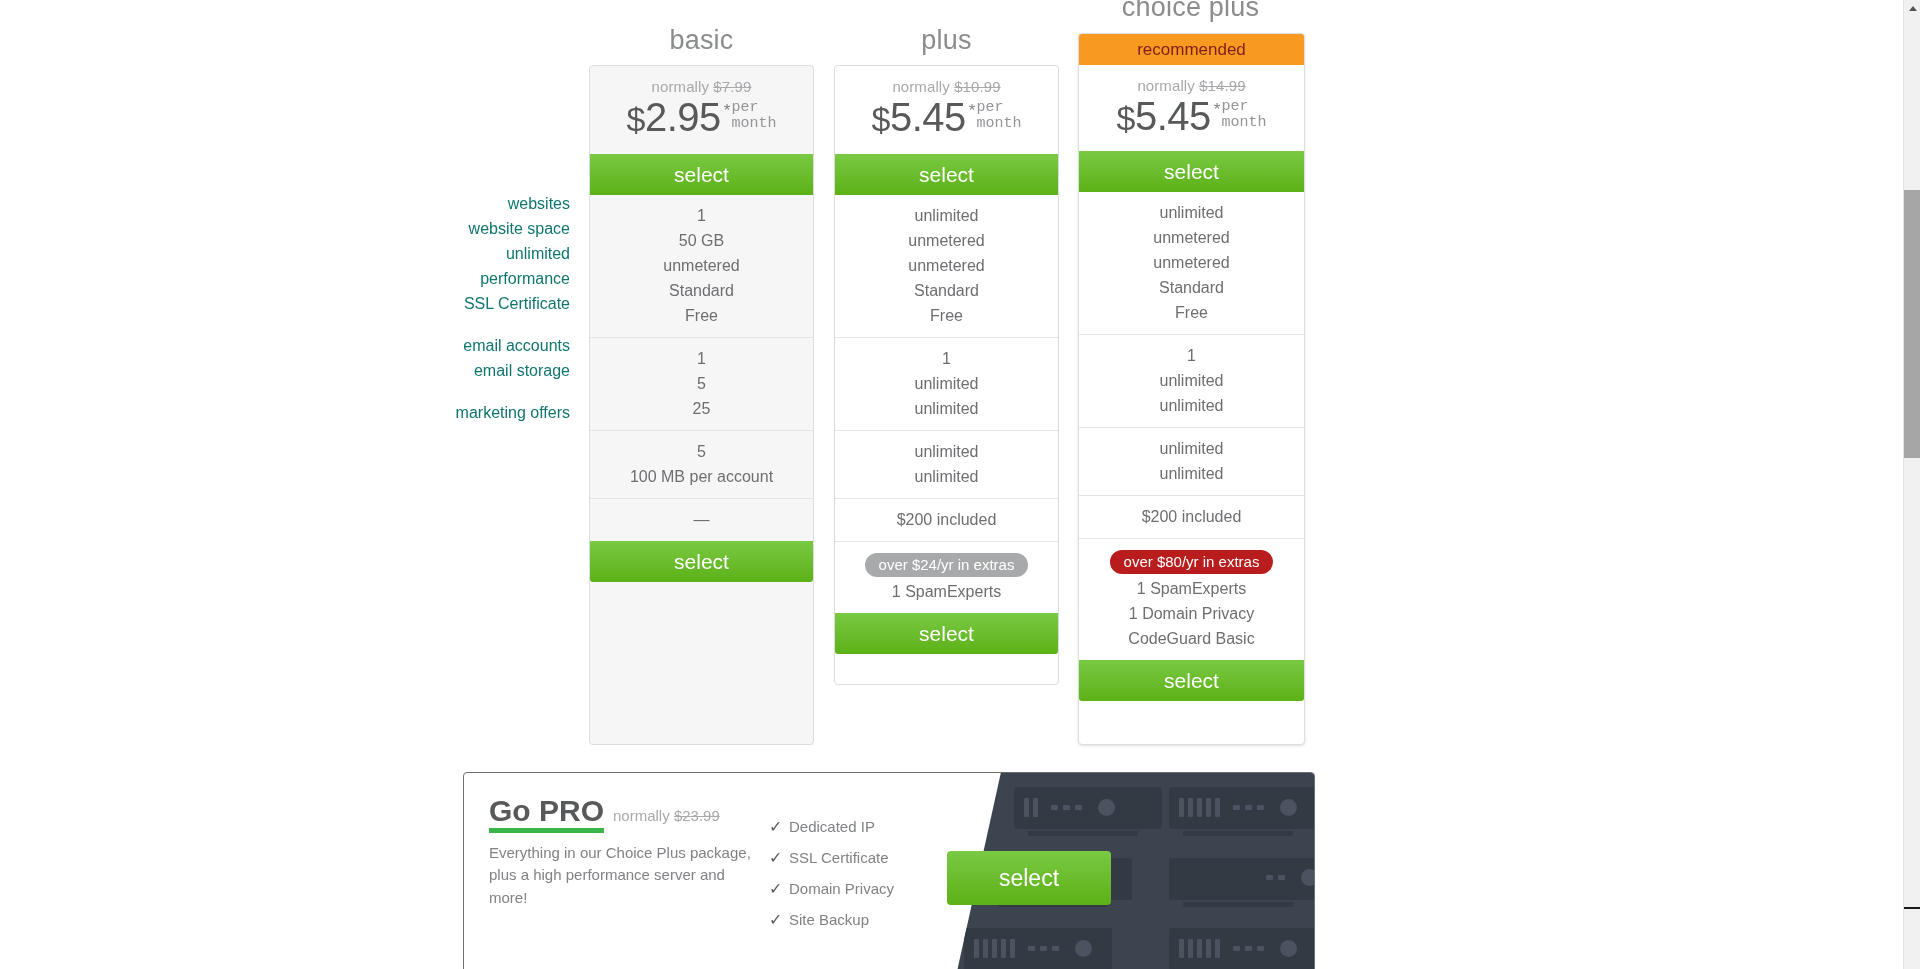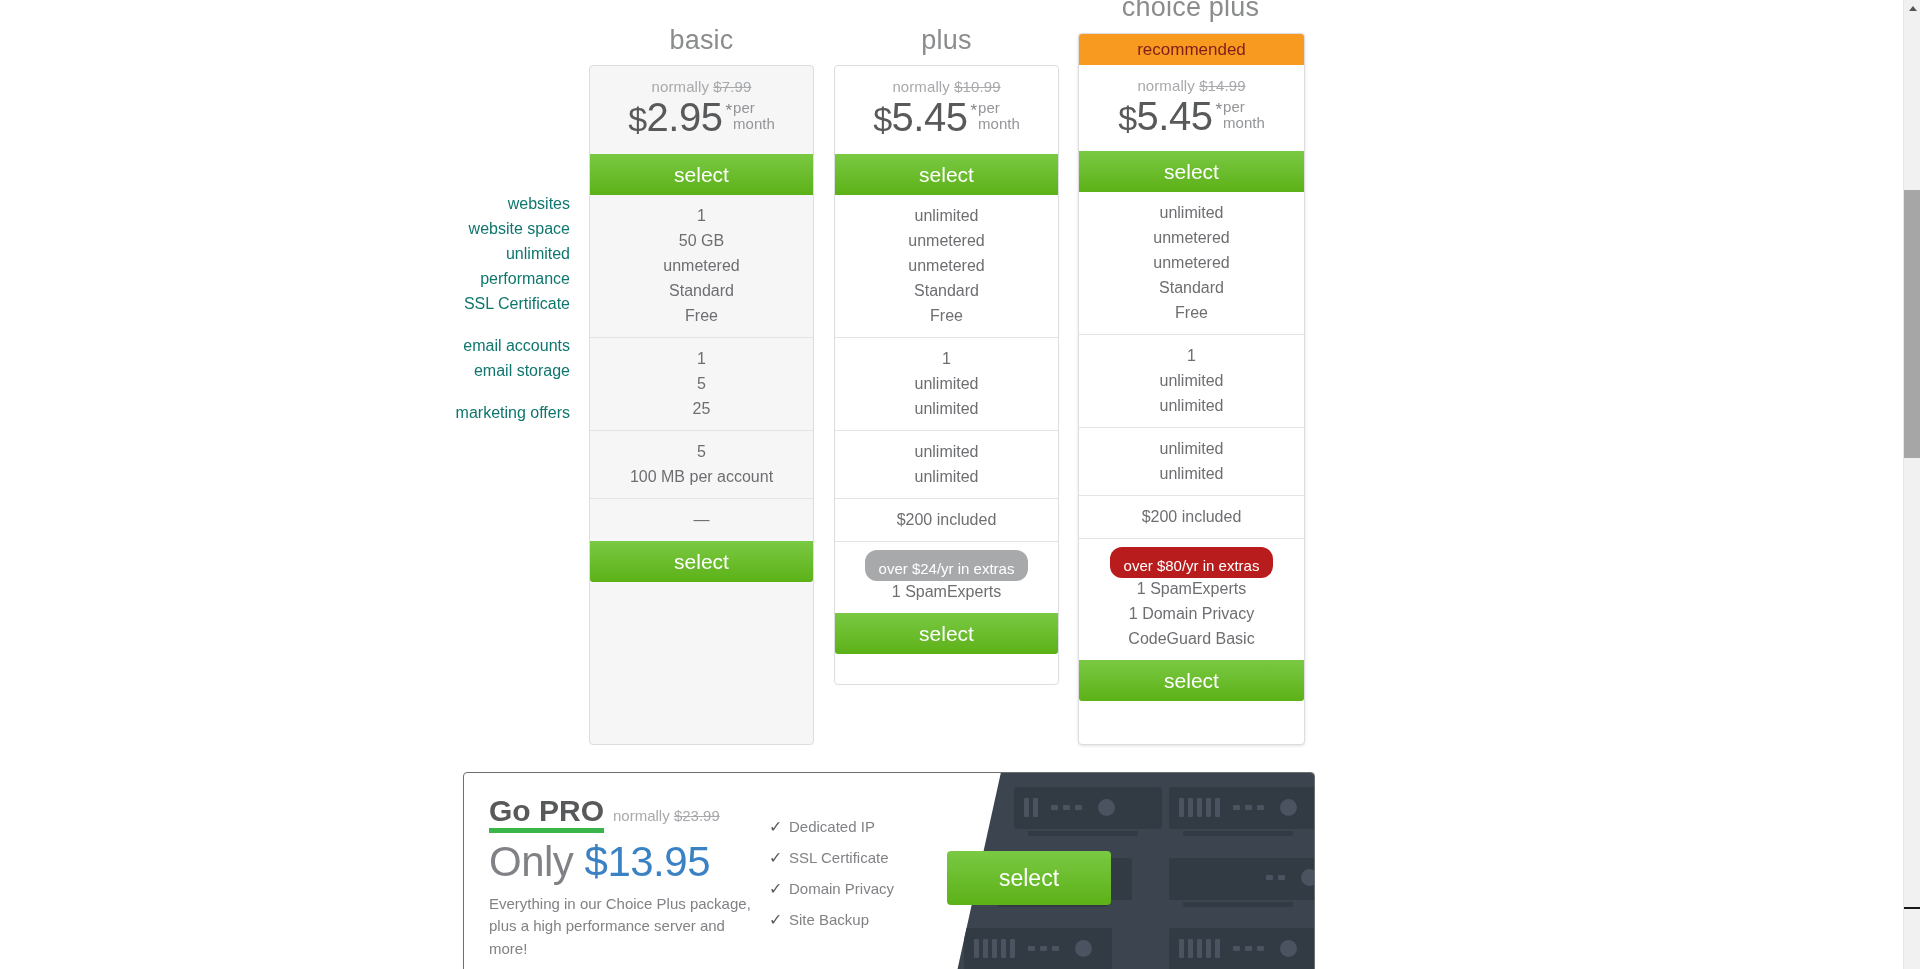--- a/index.html
+++ b/index.html
@@ -108,20 +108,21 @@
     margin-top: 4px;
   }
   .price-per {
     font-size: 15px;
     color: #939598;
     line-height: 1.05;
     margin-left: 1px;
     text-align: left;
     align-self: flex-start;
     margin-top: 3px;
+    font-family: Liberation Mono, monospace;
   }
 
   .select-btn {
     display: block;
     width: 100%;
     border: none;
     height: 41px;
     line-height: 41px;
     text-align: center;
     color: #ffffff;
@@ -165,21 +166,21 @@
   .lrow {
     height: 25px;
     line-height: 25px;
     font-size: 16px;
     color: #0f766e;
   }
   .lspacer-top { height: 118px; }
 
   .extras-badge {
     display: inline-block;
-    padding: 10px 14px 4px 14px;
+    padding: 3px 14px 4px 14px;
     border-radius: 12px;
     color: #ffffff;
     font-size: 15px;
     line-height: 1.15;
   }
   .extras-badge.gray { background: #a8a9ab; }
   .extras-badge.blue { background: #b91c1c; }
   .frow.badge-row { height: 29px; line-height: 29px; }
 
   
@@ -628,24 +629,20 @@
     </div>
 
     <div class="gopro-left">
       <div class="gopro-title-row">
         <span class="gopro-title">Go PRO</span>
         <span class="gopro-normally">
           <span>normally</span>
           <span class="strike">$23.99</span>
         </span>
       </div>
-      <div class="gopro-price">
-        <span>Only</span>
-        <span class="amount">$13.95</span>
-      </div>
       <div class="gopro-desc">Everything in our Choice Plus package, plus a high performance server and more!</div>
     </div>
 
     <div class="gopro-features">
       <div class="gp-feat">
         <span class="gp-check">✓</span>
         <span>Dedicated IP</span>
       </div>
       <div class="gp-feat">
         <span class="gp-check">✓</span>

